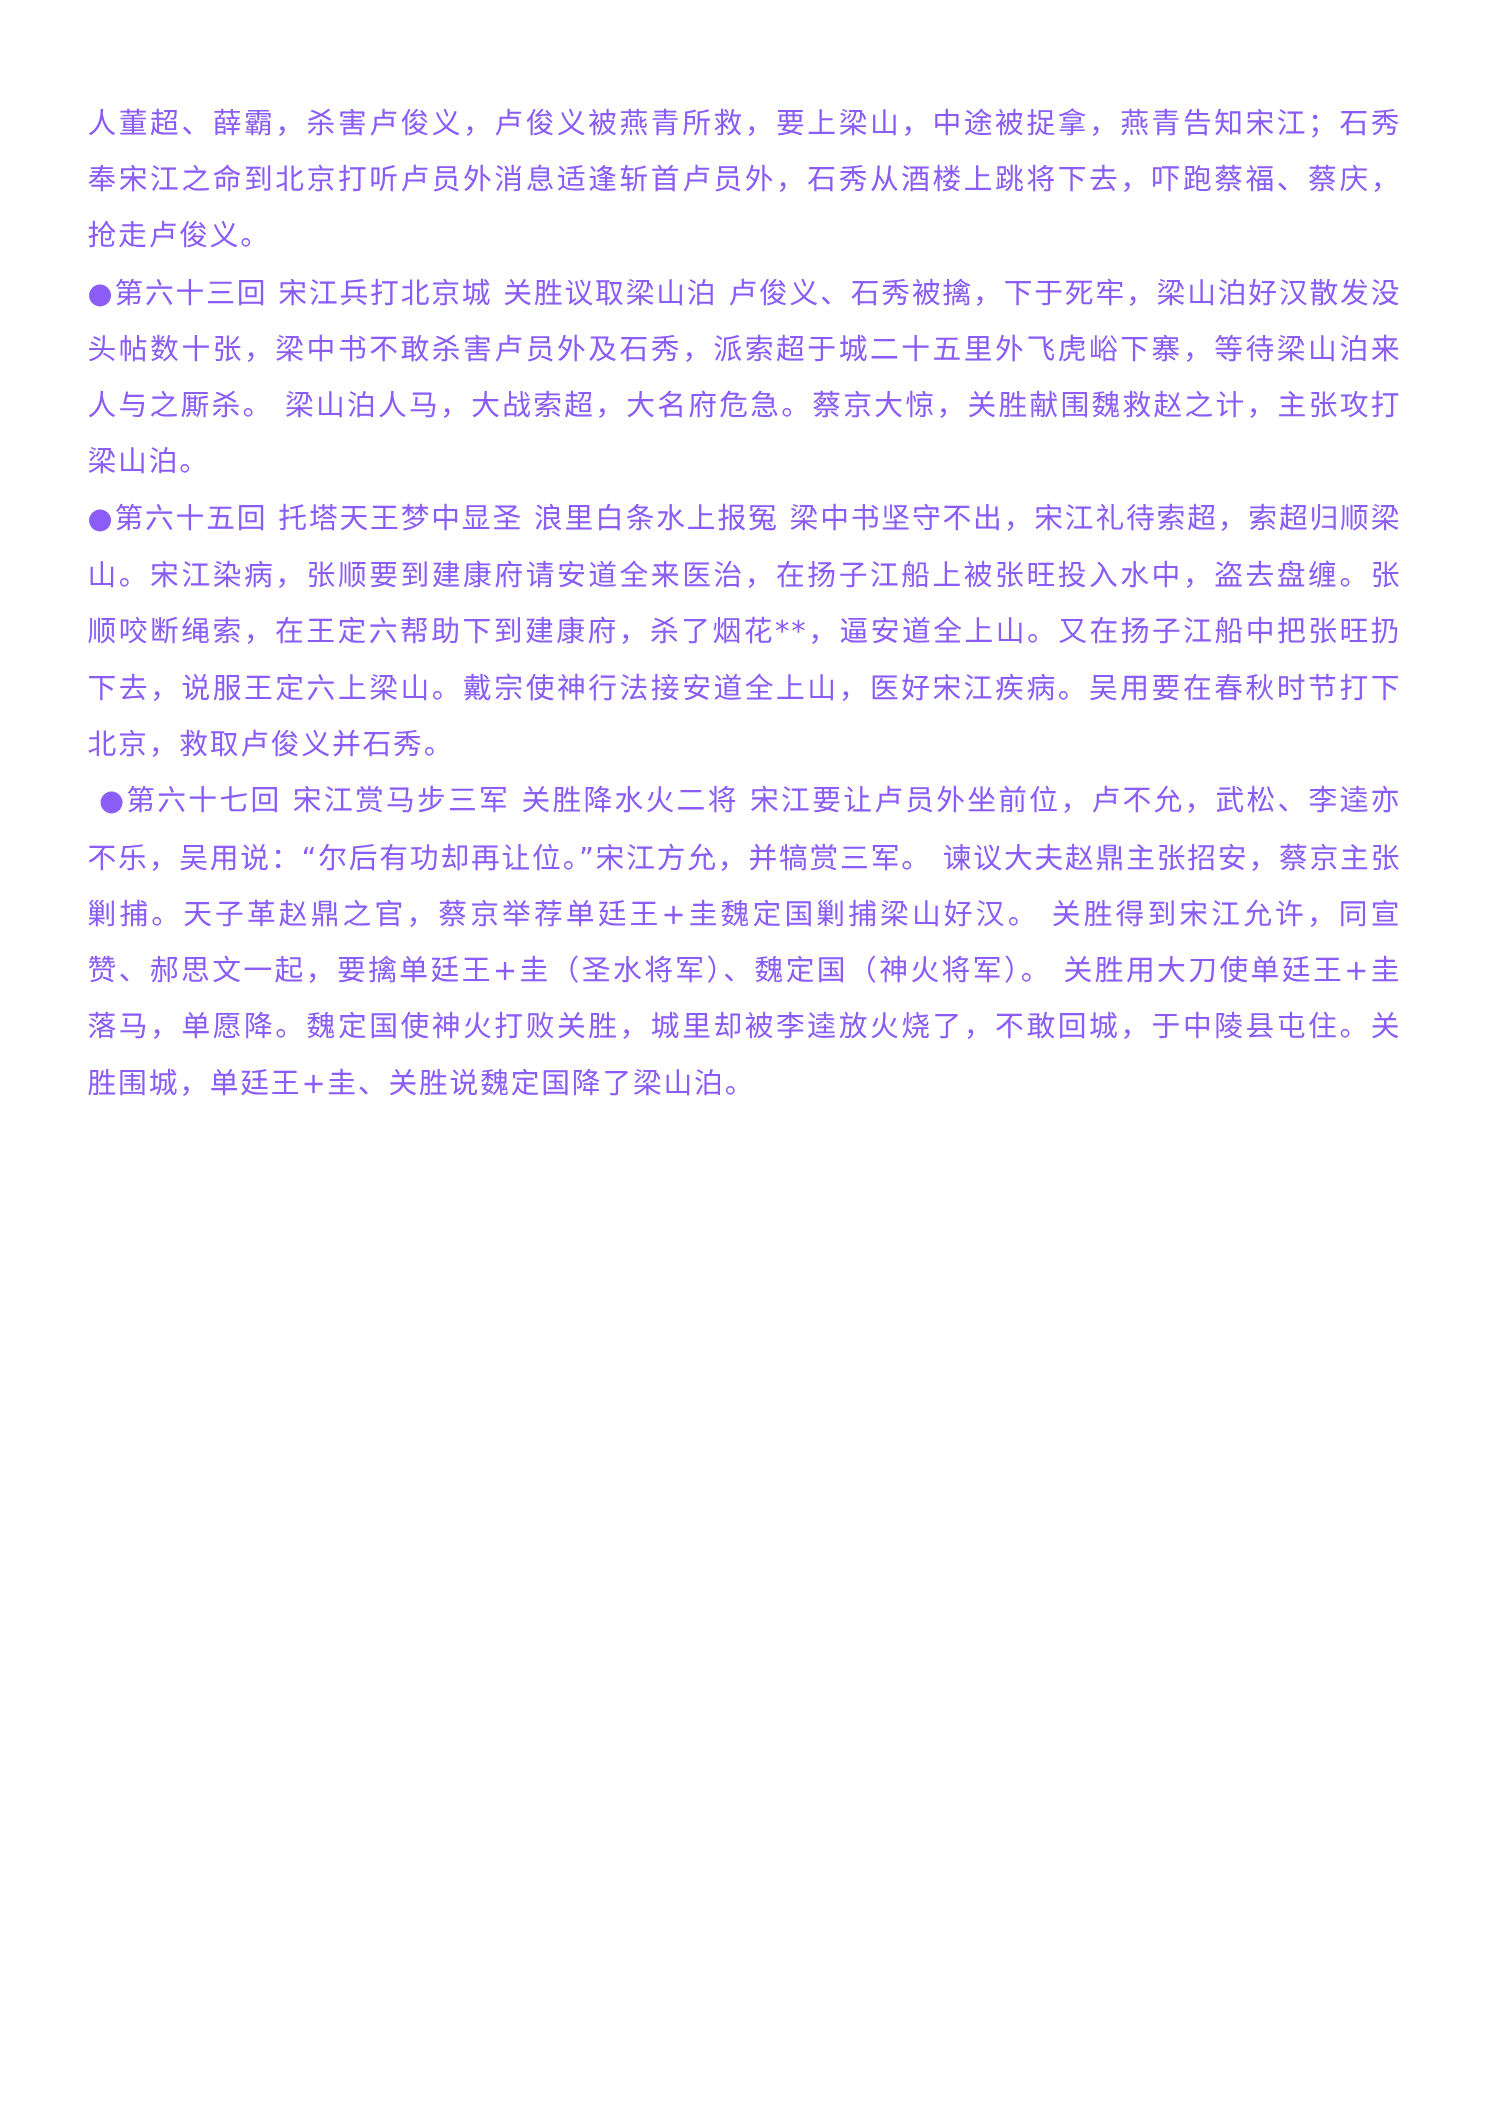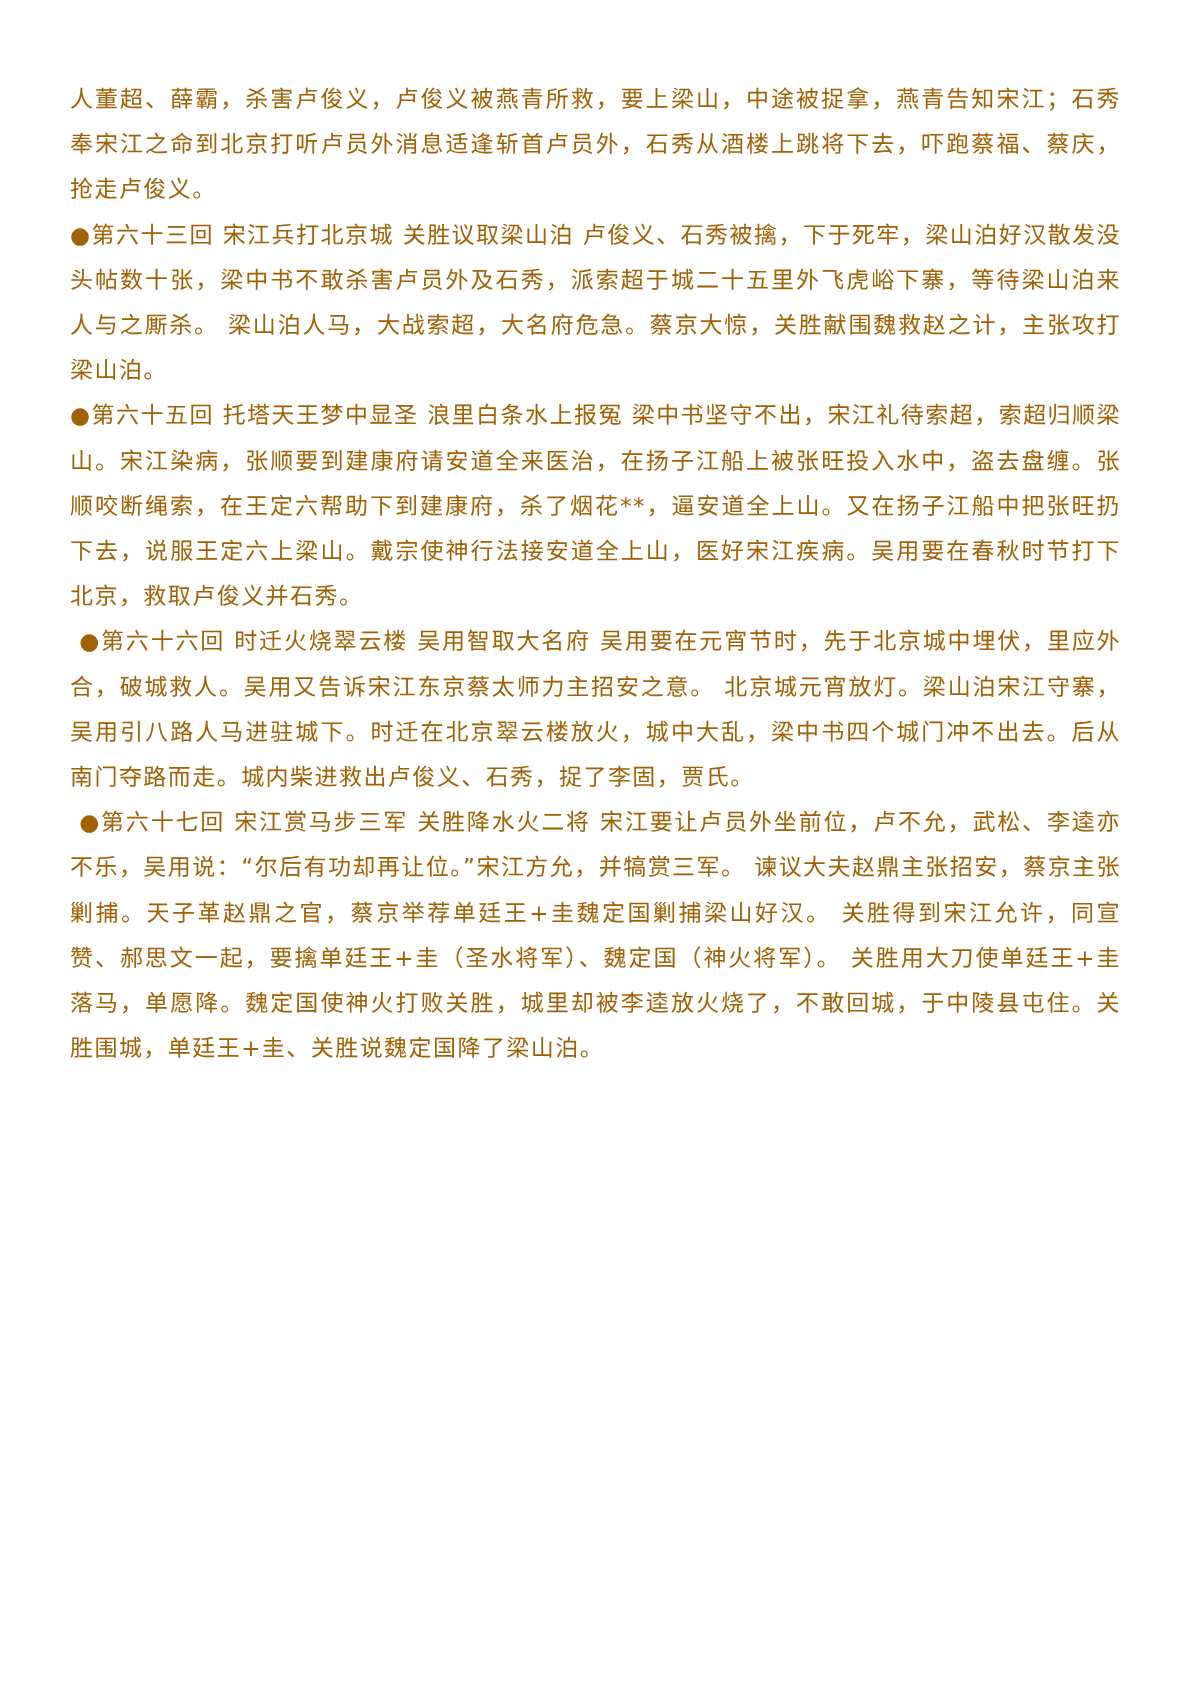--- a/index.html
+++ b/index.html
@@ -16,32 +16,31 @@
   .page {
     box-sizing: border-box;
     width: 1191px;
     height: 1684px;
     padding: 77px 70px 0 70px;
     background: #ffffff;
   }
   .para {
     margin: 0;
     padding: 0;
-    color: #a16207;
+    color: #8b5cf6;
     font-size: 23px;
     line-height: 45.2px;
     letter-spacing: 1.45px;
     font-weight: 500;
     text-align: justify;
     white-space: pre-wrap;
     word-break: break-all;
   }
 </style>
 </head>
 <body>
 
 <div class="page">
   <p class="para">人董超、薛霸，杀害卢俊义，卢俊义被燕青所救，要上梁山，中途被捉拿，燕青告知宋江；石秀奉宋江之命到北京打听卢员外消息适逢斩首卢员外，石秀从酒楼上跳将下去，吓跑蔡福、蔡庆，抢走卢俊义。</p>
   <p class="para">●第六十三回 宋江兵打北京城 关胜议取梁山泊 卢俊义、石秀被擒，下于死牢，梁山泊好汉散发没头帖数十张，梁中书不敢杀害卢员外及石秀，派索超于城二十五里外飞虎峪下寨，等待梁山泊来人与之厮杀。 梁山泊人马，大战索超，大名府危急。蔡京大惊，关胜献围魏救赵之计，主张攻打梁山泊。</p>
   <p class="para">●第六十五回 托塔天王梦中显圣 浪里白条水上报冤 梁中书坚守不出，宋江礼待索超，索超归顺梁山。宋江染病，张顺要到建康府请安道全来医治，在扬子江船上被张旺投入水中，盗去盘缠。张顺咬断绳索，在王定六帮助下到建康府，杀了烟花**，逼安道全上山。又在扬子江船中把张旺扔下去，说服王定六上梁山。戴宗使神行法接安道全上山，医好宋江疾病。吴用要在春秋时节打下北京，救取卢俊义并石秀。</p>
-  <p class="para"> ●第六十六回 时迁火烧翠云楼 吴用智取大名府 吴用要在元宵节时，先于北京城中埋伏，里应外合，破城救人。吴用又告诉宋江东京蔡太师力主招安之意。 北京城元宵放灯。梁山泊宋江守寨，吴用引八路人马进驻城下。时迁在北京翠云楼放火，城中大乱，梁中书四个城门冲不出去。后从南门夺路而走。城内柴进救出卢俊义、石秀，捉了李固，贾氏。</p>
   <p class="para"> ●第六十七回 宋江赏马步三军 关胜降水火二将 宋江要让卢员外坐前位，卢不允，武松、李逵亦不乐，吴用说：“尔后有功却再让位。”宋江方允，并犒赏三军。 谏议大夫赵鼎主张招安，蔡京主张剿捕。天子革赵鼎之官，蔡京举荐单廷王+圭魏定国剿捕梁山好汉。 关胜得到宋江允许，同宣赞、郝思文一起，要擒单廷王+圭（圣水将军）、魏定国（神火将军）。 关胜用大刀使单廷王+圭落马，单愿降。魏定国使神火打败关胜，城里却被李逵放火烧了，不敢回城，于中陵县屯住。关胜围城，单廷王+圭、关胜说魏定国降了梁山泊。</p>
 </div>
 
 </body></html>

